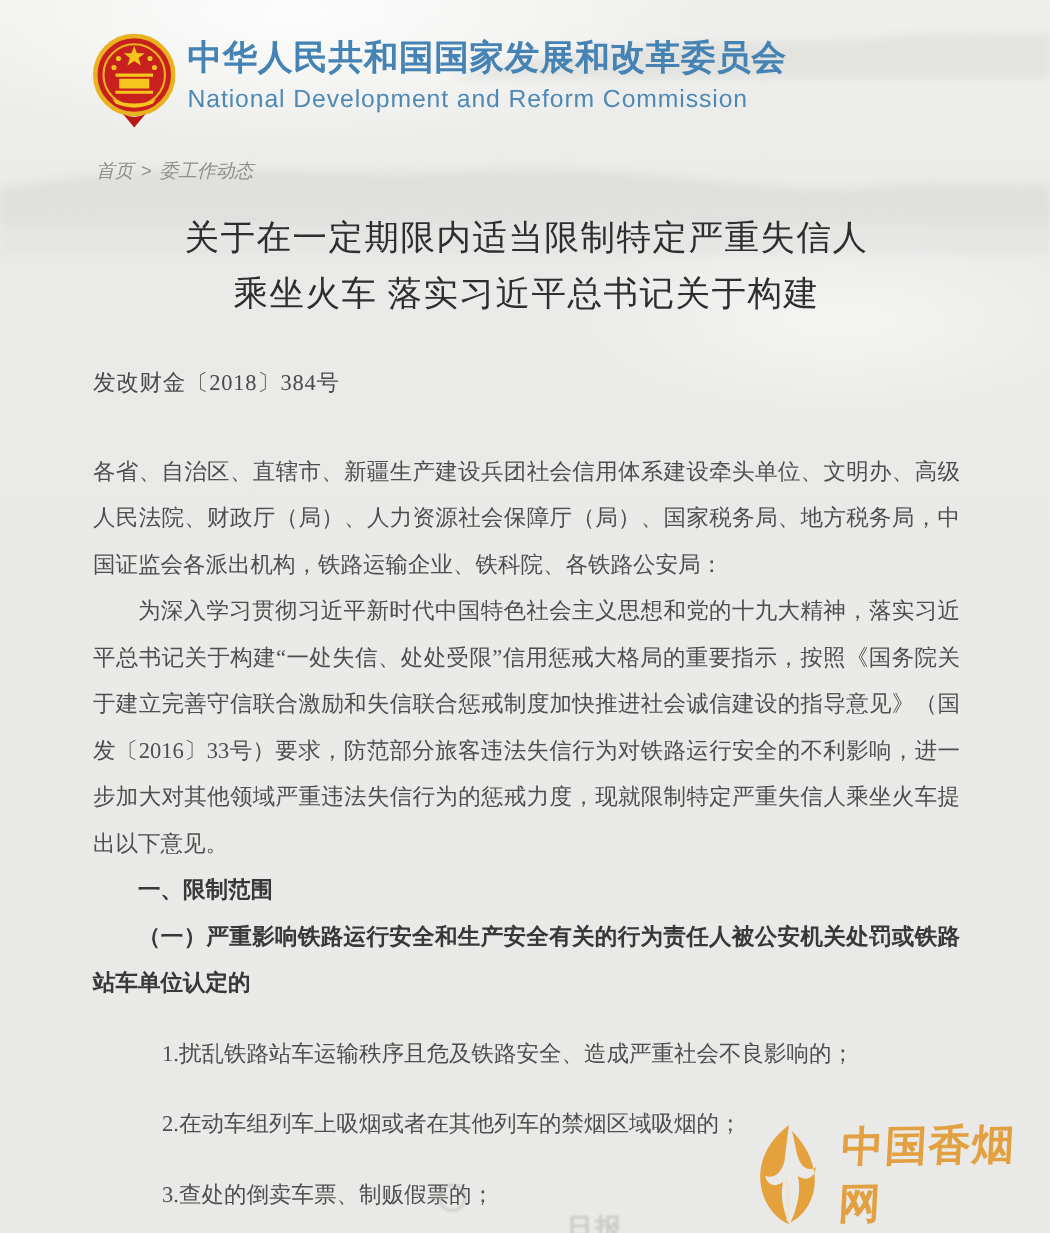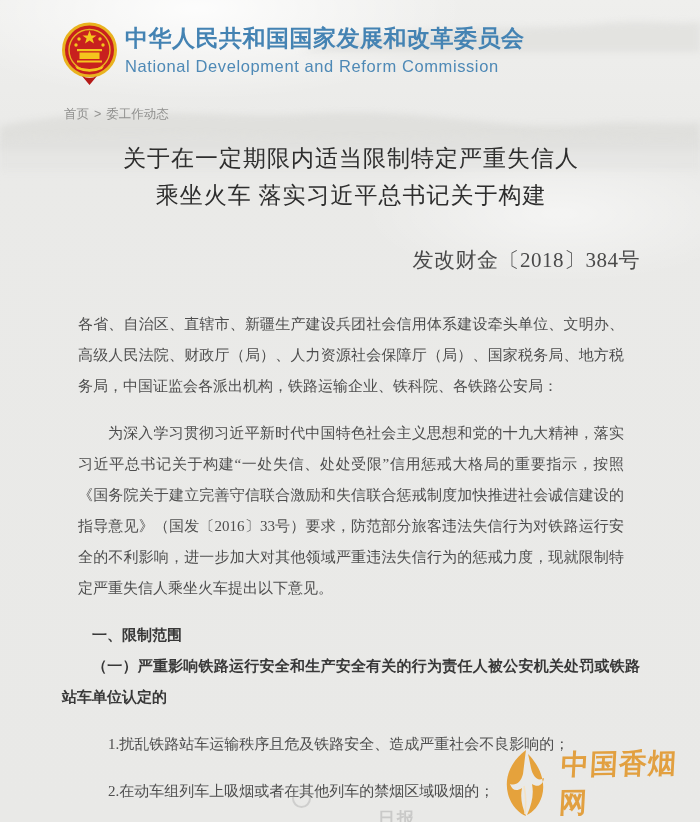--- a/index.html
+++ b/index.html
@@ -13,30 +13,30 @@
   }
   .ridge{position:absolute;left:0;pointer-events:none;filter:blur(3px);}
   
   .header{position:absolute;left:62px;top:22px;display:flex;align-items:flex-start;}
   .emblem{width:55px;height:64px;flex:0 0 auto;}
   .header-text{margin-left:8px;padding-top:2px;}
   .title-cn{font-size:23px;font-weight:bold;color:#4483b3;letter-spacing:0.5px;line-height:28px;}
   .title-en{font-size:16.5px;color:#4e89b6;letter-spacing:0.6px;line-height:22px;margin-top:3px;font-weight:500;}
   
   .breadcrumb{position:absolute;left:64px;top:106px;font-size:12.5px;color:#8f8f8d;}
-  .breadcrumb a{color:#8f8f8d;text-decoration:none;cursor:pointer;}
+  .breadcrumb a{color:#8f8f8d;text-decoration:none;cursor:pointer;font-style:italic;}
   .crumb-sep{margin:0 5px;}
   
   .doc{position:absolute;left:62px;top:140px;width:578px;color:#4e4e4e;
        font-family:"Liberation Serif","DejaVu Serif",serif;}
   .doc-title{font-size:23px;line-height:37px;font-weight:normal;color:#2e2e2e;
        text-align:center;letter-spacing:1px;}
-  .doc-number{margin-top:32px;text-align:right;font-size:21px;color:#4a4a4a;letter-spacing:0.5px;}
+  .doc-number{margin-top:32px;text-align:left;font-size:15px;color:#4a4a4a;letter-spacing:0.5px;}
   .doc-body{margin-top:35px;font-size:15px;line-height:31px;text-align:justify;}
-  .para{margin:16px;}
+  .para{margin:0;}
   .indent{text-indent:2em;}
   .doc-heading{font-family:Liberation Serif, serif;
        font-weight:bold;color:#383838;text-indent:2em;margin:0;}
   .list-item{text-indent:2em;margin:16px;}
   
   .photo-watermark{position:absolute;left:292px;top:787px;width:150px;height:26px;
        opacity:0.33;filter:blur(0.6px);pointer-events:none;color:#8a8a8a;}
   .wm-circle{position:absolute;left:0;top:2px;width:19px;height:19px;border:2px solid #9a9a9a;
        border-radius:50%;box-sizing:border-box;}
   .wm-text{position:absolute;left:86px;top:2px;font-size:17px;font-weight:bold;letter-spacing:2px;margin-top:18px;}

